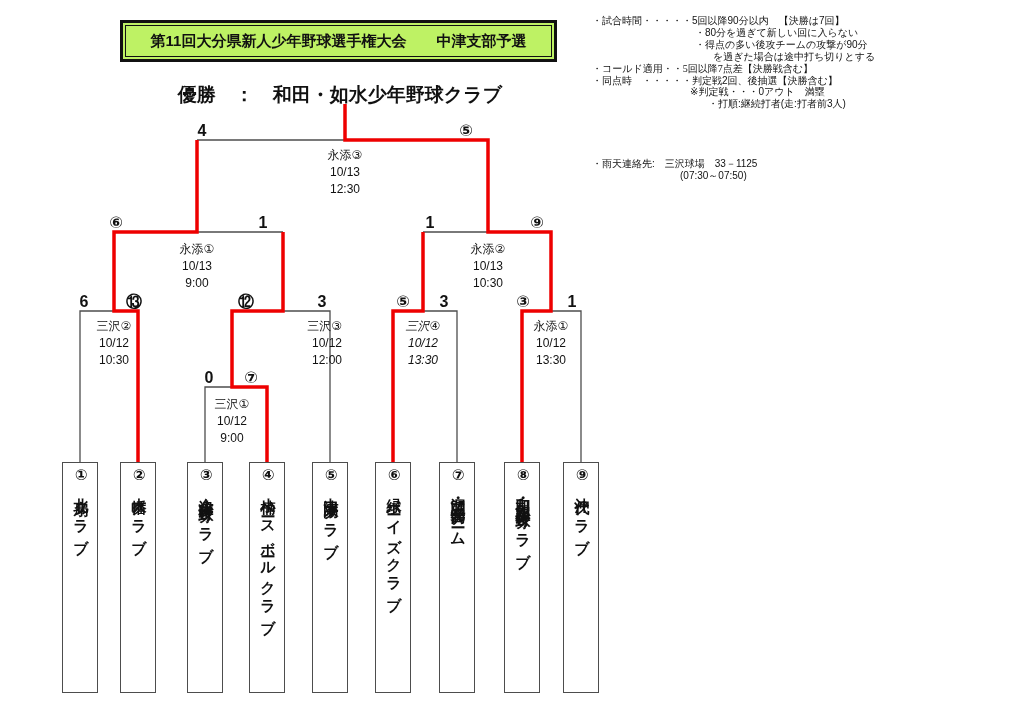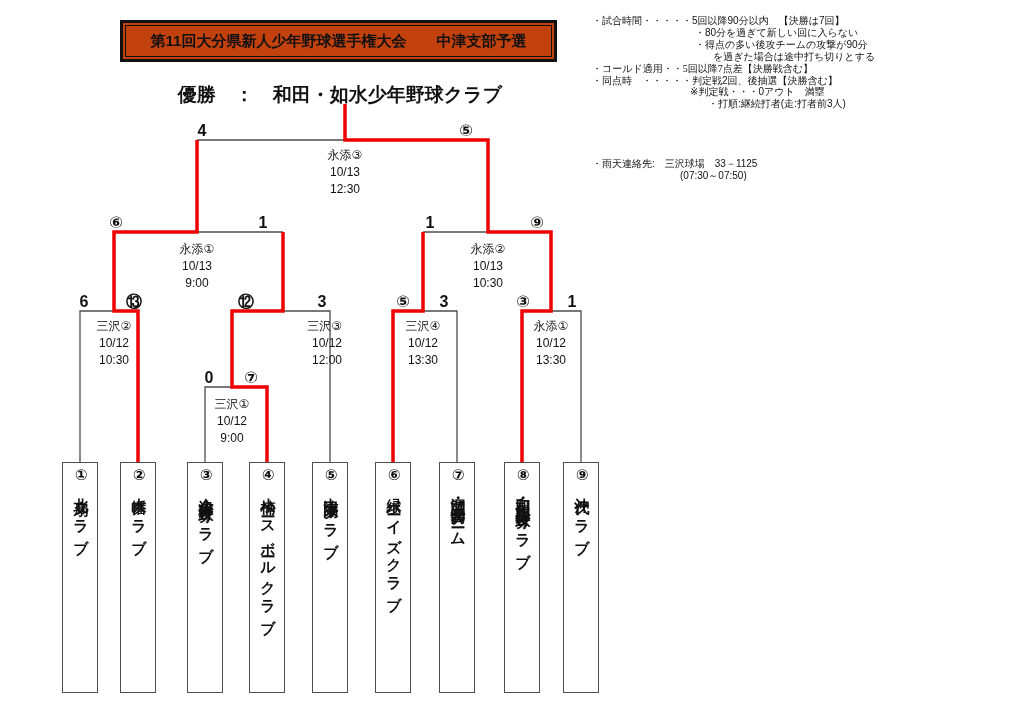--- a/index.html
+++ b/index.html
@@ -1,21 +1,21 @@
 <!DOCTYPE html>
 <html style="--winner-color: #ee0000; --line-color: #4d4d4d;"><head>
 <meta charset="utf-8">
 <style>
   html,body{margin:0;padding:0;background:#fff;}
   .page{position:relative;width:1024px;height:724px;background:#ffffff;overflow:hidden;
         font-family:"Liberation Sans","DejaVu Sans",sans-serif;color:#111;}
 
   .title-box{position:absolute;left:120px;top:20px;width:437px;height:42px;
              border:3px solid #111;box-sizing:border-box;
-             display:flex;align-items:center;justify-content:center;background:#c2410c;}
+             display:flex;align-items:center;justify-content:center;background:#bef264;}
   .title-inner{position:absolute;inset:2px;border:1px solid #111;pointer-events:none;}
   .title-text{font-weight:bold;font-size:15px;white-space:nowrap;}
 
   .champion{position:absolute;left:110px;top:82px;width:460px;text-align:center;
             font-size:19px;font-weight:bold;white-space:nowrap;}
 
   svg.bracket{position:absolute;left:0;top:0;}
   .line{stroke:var(--line-color,#4d4d4d);stroke-width:1.3;fill:none;}
   .win{stroke:var(--winner-color,#ee0000);stroke-width:3.5;fill:none;stroke-linejoin:miter;}
 
@@ -71,21 +71,21 @@
   <div class="minfo" style="left:69px;top:318px;">
     <div>三沢②</div>
     <div>10/12</div>
     <div>10:30</div>
   </div>
   <div class="minfo" style="left:252px;top:318px;text-align:right;">
     <div>三沢③</div>
     <div>10/12</div>
     <div>12:00</div>
   </div>
-  <div class="minfo" style="left:378px;top:318px;">
+  <div class="minfo" style="left:378px;top:318px;font-style:italic;">
     <div>三沢④</div>
     <div>10/12</div>
     <div>13:30</div>
   </div>
   <div class="minfo" style="left:506px;top:318px;">
     <div>永添①</div>
     <div>10/12</div>
     <div>13:30</div>
   </div>
   <div class="minfo" style="left:152px;top:241px;">

